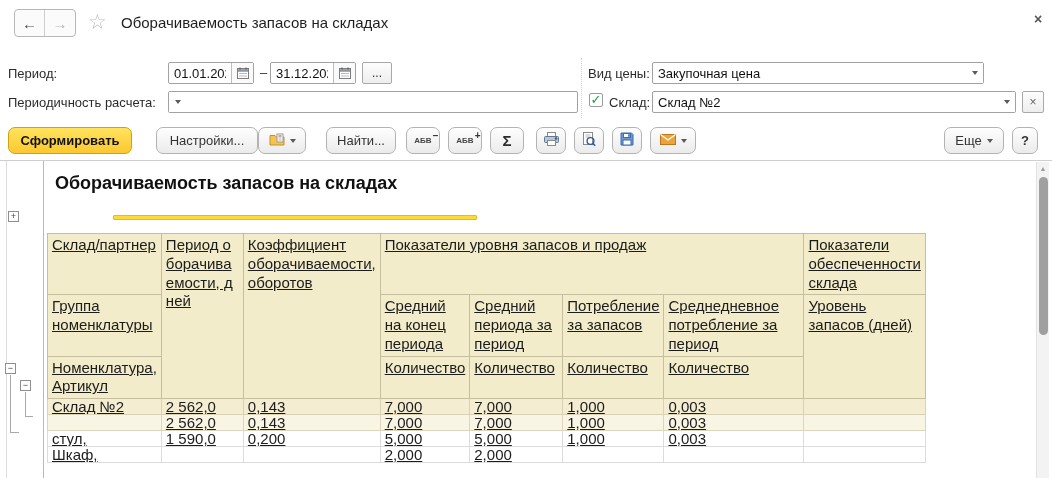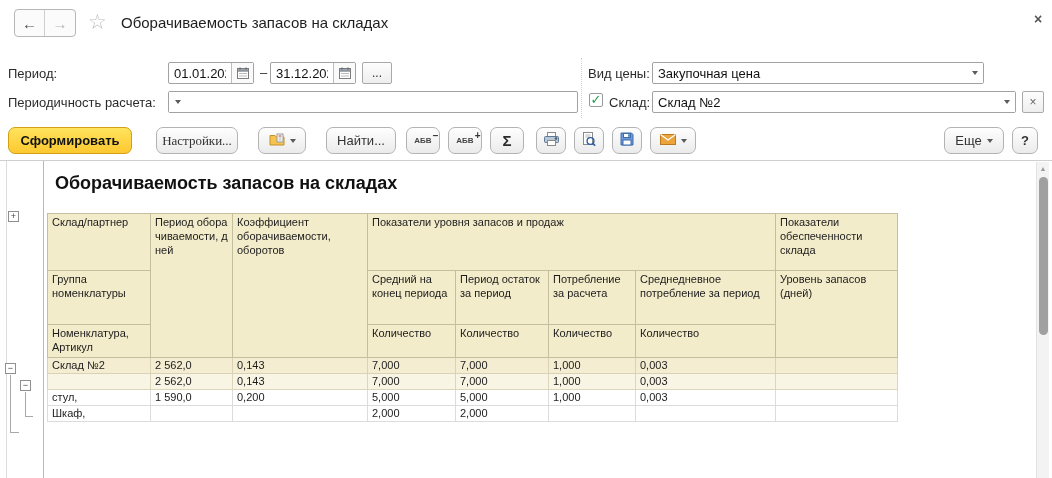--- a/index.html
+++ b/index.html
@@ -37,21 +37,21 @@
   .qmark { font-weight:bold; }
   
   .report { position:absolute; left:0; top:160px; width:1052px; height:318px; background:#fff; border-top:1px solid #cfcfcf; }
   .vline-outer { position:absolute; left:6px; top:0; bottom:0; width:0; border-left:1px solid #dcdcdc; }
   .vline-margin { position:absolute; left:43px; top:0; bottom:0; width:0; border-left:1px solid #b9b9b9; }
   .rtitle { position:absolute; left:55px; top:12px; font-size:18px; font-weight:bold; color:#111; }
   .ybar { position:absolute; left:113px; top:54px; width:364px; height:5px; background:#ffda35; border:1px solid #e3bd17; border-radius:1px; }
   .treebox { position:absolute; width:11px; height:11px; border:1px solid #8f8f8f; background:#fff; color:#444; font-size:9px; line-height:9px; text-align:center; cursor:default; }
   .tline { position:absolute; border-color:#a8a8a8 !important; }
   
-  table.rep { position:absolute; left:47px; top:52px; border-collapse:collapse; table-layout:fixed; font-size:11px; color:#1c1c1c; }
+  table.rep { position:absolute; left:47px; top:72px; border-collapse:collapse; table-layout:fixed; font-size:15px; color:#1c1c1c;text-decoration:underline; }
   table.rep th, table.rep td { border:1px solid #c6bf9f; padding:2px 4px; font-weight:normal; text-align:left; vertical-align:top; line-height:1.25; overflow:hidden; }
   table.rep th { background:#f3ecca; }
   tr.hr1 { height:57px; } tr.hr2 { height:54px; } tr.hr3 { height:31px; }
   tr.dr { height:16px; }
   tr.dr td { border:1px solid #dcdcdc; padding:0 4px; vertical-align:middle; line-height:15px; }
   tr.dr.first td { border-top:1px solid #a3a3a3; }
   tr.g1 td { background:#f4edd2; border-color:#d9d2b6; }
   tr.g2 td { background:#f9f5e4; border-color:#ddd6bd; }
   td.num { text-align:right; }
   td.ind { padding-left:28px; }
@@ -122,21 +122,21 @@
 <div class="lbl" style="left:609px; top:95px;">Склад:</div>
 <div class="fld" style="left:652px; top:91px; width:364px;">
   <input readonly="" value="Склад №2" style="">
   <div class="ddbtn">
       <div class="tri"></div>
     </div>
 </div>
 <div class="minibtn" style="left:1022px; top:91px; width:22px; color:#666;">×</div>
 
 <div class="tbtn primary" style="left:8px; width:124px;">Сформировать</div>
-<div class="tbtn" style="left:156px; width:82px;font-family:Liberation Serif, serif;">Настройки...</div>
+<div class="tbtn" style="left:156px; width:102px;">Настройки...</div>
 <div class="tbtn" style="left:258px; width:48px;">
   <span>
     <svg width="16" height="13" viewBox="0 0 16 13">
         <path d="M1 2.5 h5 l1.5 1.5 h7.5 v8 h-14 z" fill="#f6c44c" stroke="#c2922a"></path>
         <rect x="8" y="1" width="6" height="8" fill="#fff" stroke="#9a9a9a"></rect>
         <line x1="9.5" y1="3" x2="12.5" y2="3" stroke="#c0392b"></line>
         <line x1="9.5" y1="5" x2="12.5" y2="5" stroke="#b0b0b0"></line>
         <line x1="9.5" y1="7" x2="12.5" y2="7" stroke="#b0b0b0"></line>
       </svg>
   </span>
@@ -228,22 +228,22 @@
         <tr class="hr1">
       <th>Склад/партнер</th>
       <th rowspan="3" class="bw">Период оборачиваемости, дней</th>
       <th rowspan="3">Коэффициент оборачиваемости, оборотов</th>
       <th colspan="4">Показатели уровня запасов и продаж</th>
       <th>Показатели обеспеченности склада</th>
     </tr>
     <tr class="hr2">
       <th>Группа номенклатуры</th>
       <th>Средний на конец периода</th>
-      <th>Период остаток за период</th>
-      <th>Потребление за расчета</th>
+      <th>Средний периода за период</th>
+      <th>Потребление за запасов</th>
       <th>Среднедневное потребление за период</th>
       <th rowspan="2">Уровень запасов (дней)</th>
     </tr>
     <tr class="hr3">
       <th>Номенклатура, Артикул</th>
       <th>Количество</th>
       <th>Количество</th>
       <th>Количество</th>
       <th>Количество</th>
     </tr>

